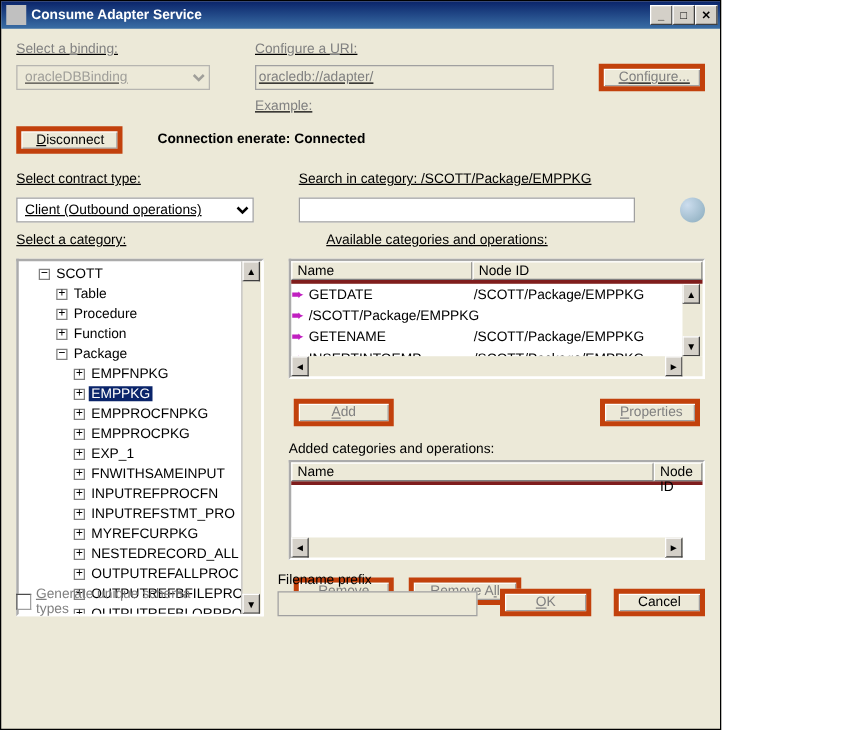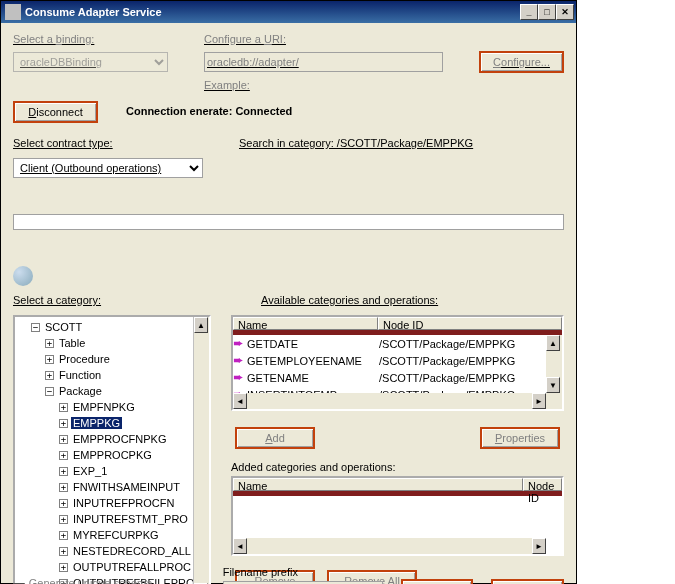--- a/index.html
+++ b/index.html
@@ -9,35 +9,35 @@
 .titlebar .icon { width: 16px; height: 16px; background: #c0c0c0; margin-right: 4px; flex: none; }
 .titlebar .title { flex: 1; font-weight: bold; }
 .titlebar .winbtns { display: flex; gap: 0; }
 .titlebar .winbtn { width: 18px; height: 16px; background: #d4d0c8; border: 1px solid #fff; border-right-color:#404040; border-bottom-color:#404040; display:flex; align-items:center; justify-content:center; color:#000; font-size:9px; font-family: Arial; font-weight:bold; }
 .body { padding: 10px 12px 8px 12px; position: relative; }
 .row { display: flex; gap: 36px; margin-bottom: 6px; text-decoration: underline; }
 .lbl { color: #808080; }
 .underline { text-decoration: underline; }
 select, input[type=text] { border: 1px solid #a0a0a0; background: #fff; height: 20px; padding: 1px 2px; }
 select:disabled, input:disabled { background: #ece9d8; color: #808080; }
-.btn { background: #ece9d8; border: 2px solid #c2410c; box-shadow: inset 1px 1px #fff, inset -1px -1px #a0a0a0; height: 22px; padding: 0 12px; color: #808080; min-width: 70px; }
+.btn { background: #ece9d8; border: 4px solid #c2410c; box-shadow: inset 1px 1px #fff, inset -1px -1px #a0a0a0; height: 22px; padding: 0 12px; color: #808080; min-width: 70px; }
 .btn.enabled { color: #000; }
 .conn-status { margin: 8px 0 10px 0; }
 .conn-status b { font-weight: bold; color:#000; }
 .section-label { color:#000; margin-bottom:3px; display:block; }
 .tree-wrap { border: 2px inset #fff; background:#fff; width: 198px; height: 286px; overflow: hidden; position: relative; }
 .tree { padding: 2px 2px; white-space: nowrap; overflow: hidden; }
 .tree-node { display: flex; align-items: center; height: 16px; }
 .treebox { width:9px; height:9px; border:1px solid #808080; display:inline-flex; align-items:center; justify-content:center; font-size:9px; line-height:7px; margin-right:3px; font-family: monospace; }
 .tree-node .label { padding: 0 2px; }
 .tree-node.selected .label { background:#0a246a; color:#fff; }
 .tree-scroll-v { position:absolute; right:0; top:0; bottom:0; width:16px; background:#ece9d8; border-left:1px solid #c0c0c0; }
 .scroll-arrow { width:14px; height:16px; background:#d4d0c8; border:1px solid #fff; border-right-color:#404040; border-bottom-color:#404040; display:flex; align-items:center; justify-content:center; font-size:8px; }
 .listview { border: 2px inset #fff; background:#fff; position: relative; }
-.lv-header { display:flex; background:#ece9d8; border-bottom:5px solid #7f1d1d; height:18px; position:relative; z-index:1; }
+.lv-header { display:flex; background:#ece9d8; border-bottom:3px solid #7f1d1d; height:18px; position:relative; z-index:1; }
 .lv-header .col { border:1px solid; border-color:#fff #808080 #808080 #fff; padding:1px 4px; }
 .lv-body { position:absolute; top:18px; left:0; right:16px; bottom:16px; overflow:hidden; }
 .lv-row { display:flex; height:17px; align-items:center; }
 .lv-row .cell { padding:0 4px; white-space:nowrap; overflow:hidden; }
 .lv-row .bullet { width:10px; text-align:center; color:#c020c0; font-weight:bold; }
 .lv-scroll-v { position:absolute; right:0; top:18px; bottom:16px; width:16px; background:#ece9d8; }
 .lv-scroll-h { position:absolute; left:0; right:16px; bottom:0; height:16px; background:#ece9d8; display:flex; justify-content:space-between; }
 .lv-corner { position:absolute; right:0; bottom:0; width:16px; height:16px; background:#ece9d8; }
 .checkbox-row { display:flex; align-items:center; color:#808080; gap:4px; }
 .cbox { width:13px; height:13px; border:1px inset #a0a0a0; background:#fff; }
@@ -87,21 +87,21 @@
     </div>
 
     <div class="row" style="margin-top:10px;">
       <div style="width:190px;">
           <span class="section-label">Select contract type:</span>
         </div>
       <div style="flex:1;">
           <span class="section-label">Search in category: /SCOTT/Package/EMPPKG</span>
         </div>
     </div>
-    <div class="row" style="flex-direction:column;">
+    <div class="row" style="align-items:center;">
       <select style="width:190px;">
         <option>Client (Outbound operations)</option>
       </select>
       <input type="text" style="flex: 1 1 0%;" value="">
       <span class="go-icon"></span>
     </div>
 
     <div class="row" style="margin-top:8px;">
       <div style="width:212px;">
           <span class="section-label">Select a category:</span>
@@ -204,21 +204,20 @@
             <div class="col" style="flex:1;">Node ID</div>
           </div>
           <div class="lv-body" id="avail-body">
               <div class="lv-row">
                 <span class="bullet">➨</span>
                 <span class="cell" style="width:132px;">GETDATE</span>
                 <span class="cell" style="flex:1;">/SCOTT/Package/EMPPKG</span>
               </div>
               <div class="lv-row">
                 <span class="bullet">➨</span>
-                <span class="cell" style="width:132px;">GETEMPLOYEENAME</span>
                 <span class="cell" style="flex:1;">/SCOTT/Package/EMPPKG</span>
               </div>
               <div class="lv-row">
                 <span class="bullet">➨</span>
                 <span class="cell" style="width:132px;">GETENAME</span>
                 <span class="cell" style="flex:1;">/SCOTT/Package/EMPPKG</span>
               </div>
               <div class="lv-row">
                 <span class="bullet">➨</span>
                 <span class="cell" style="width:132px;">INSERTINTOEMP</span>

